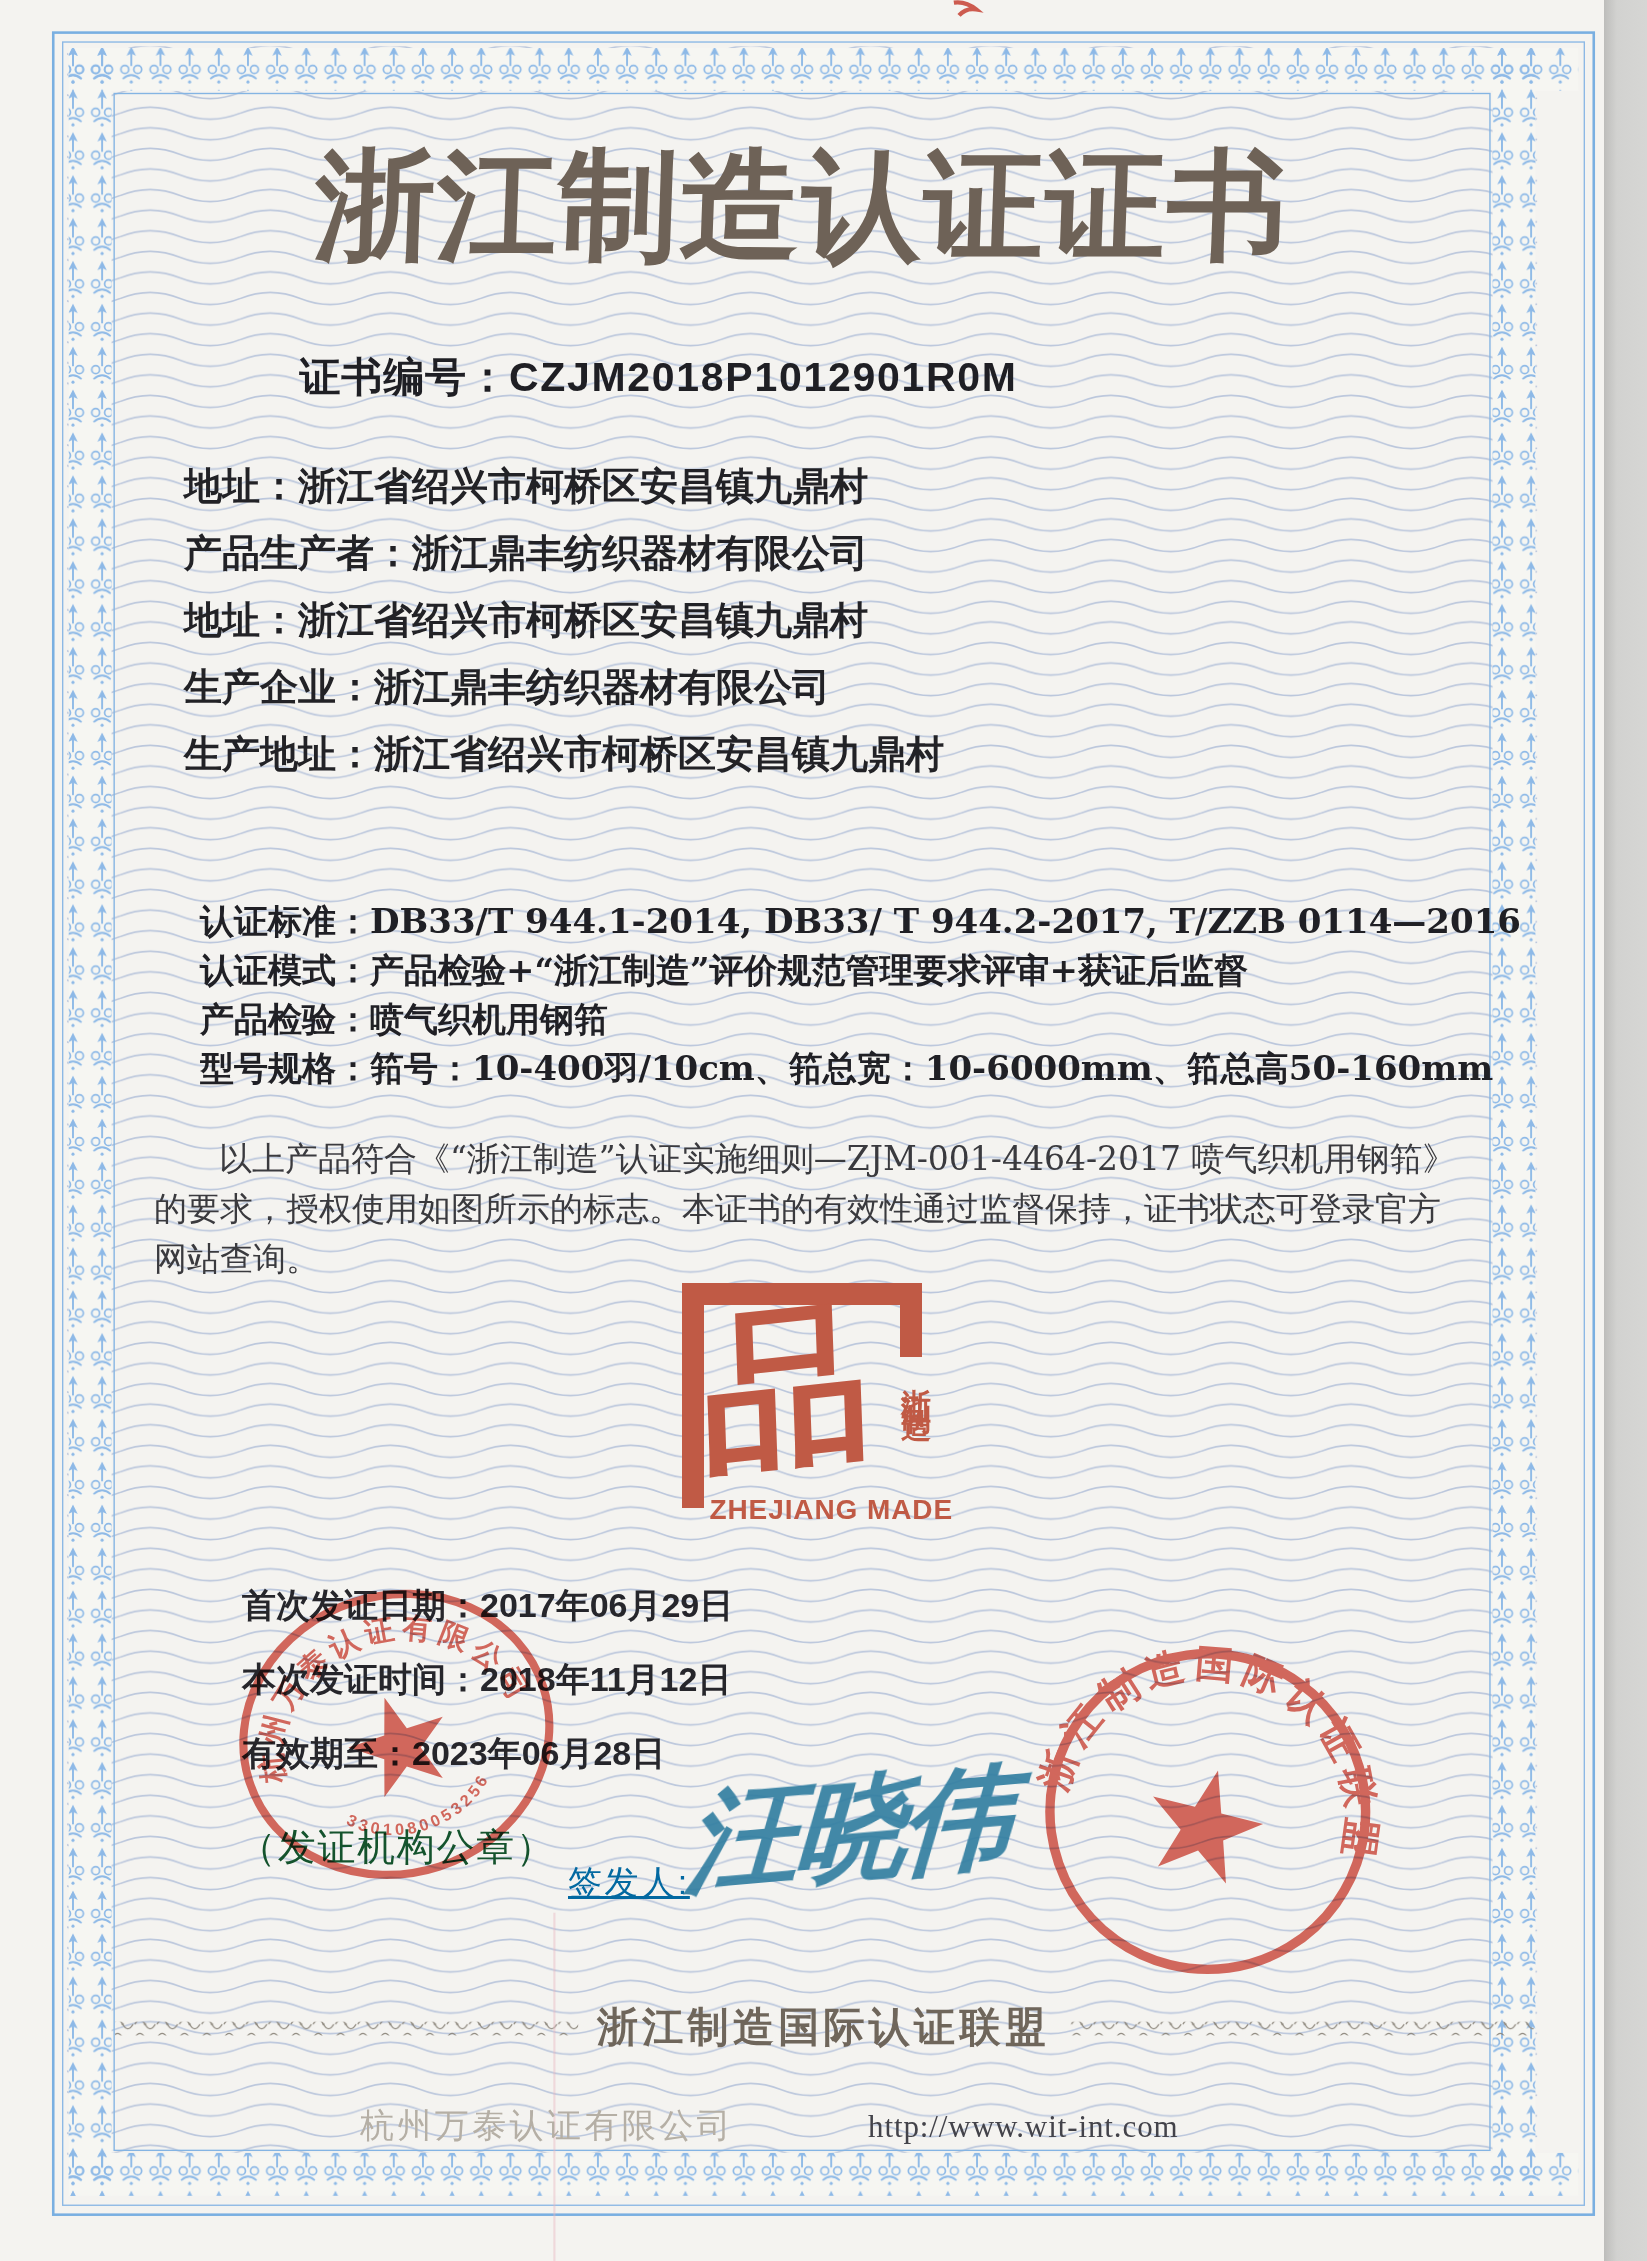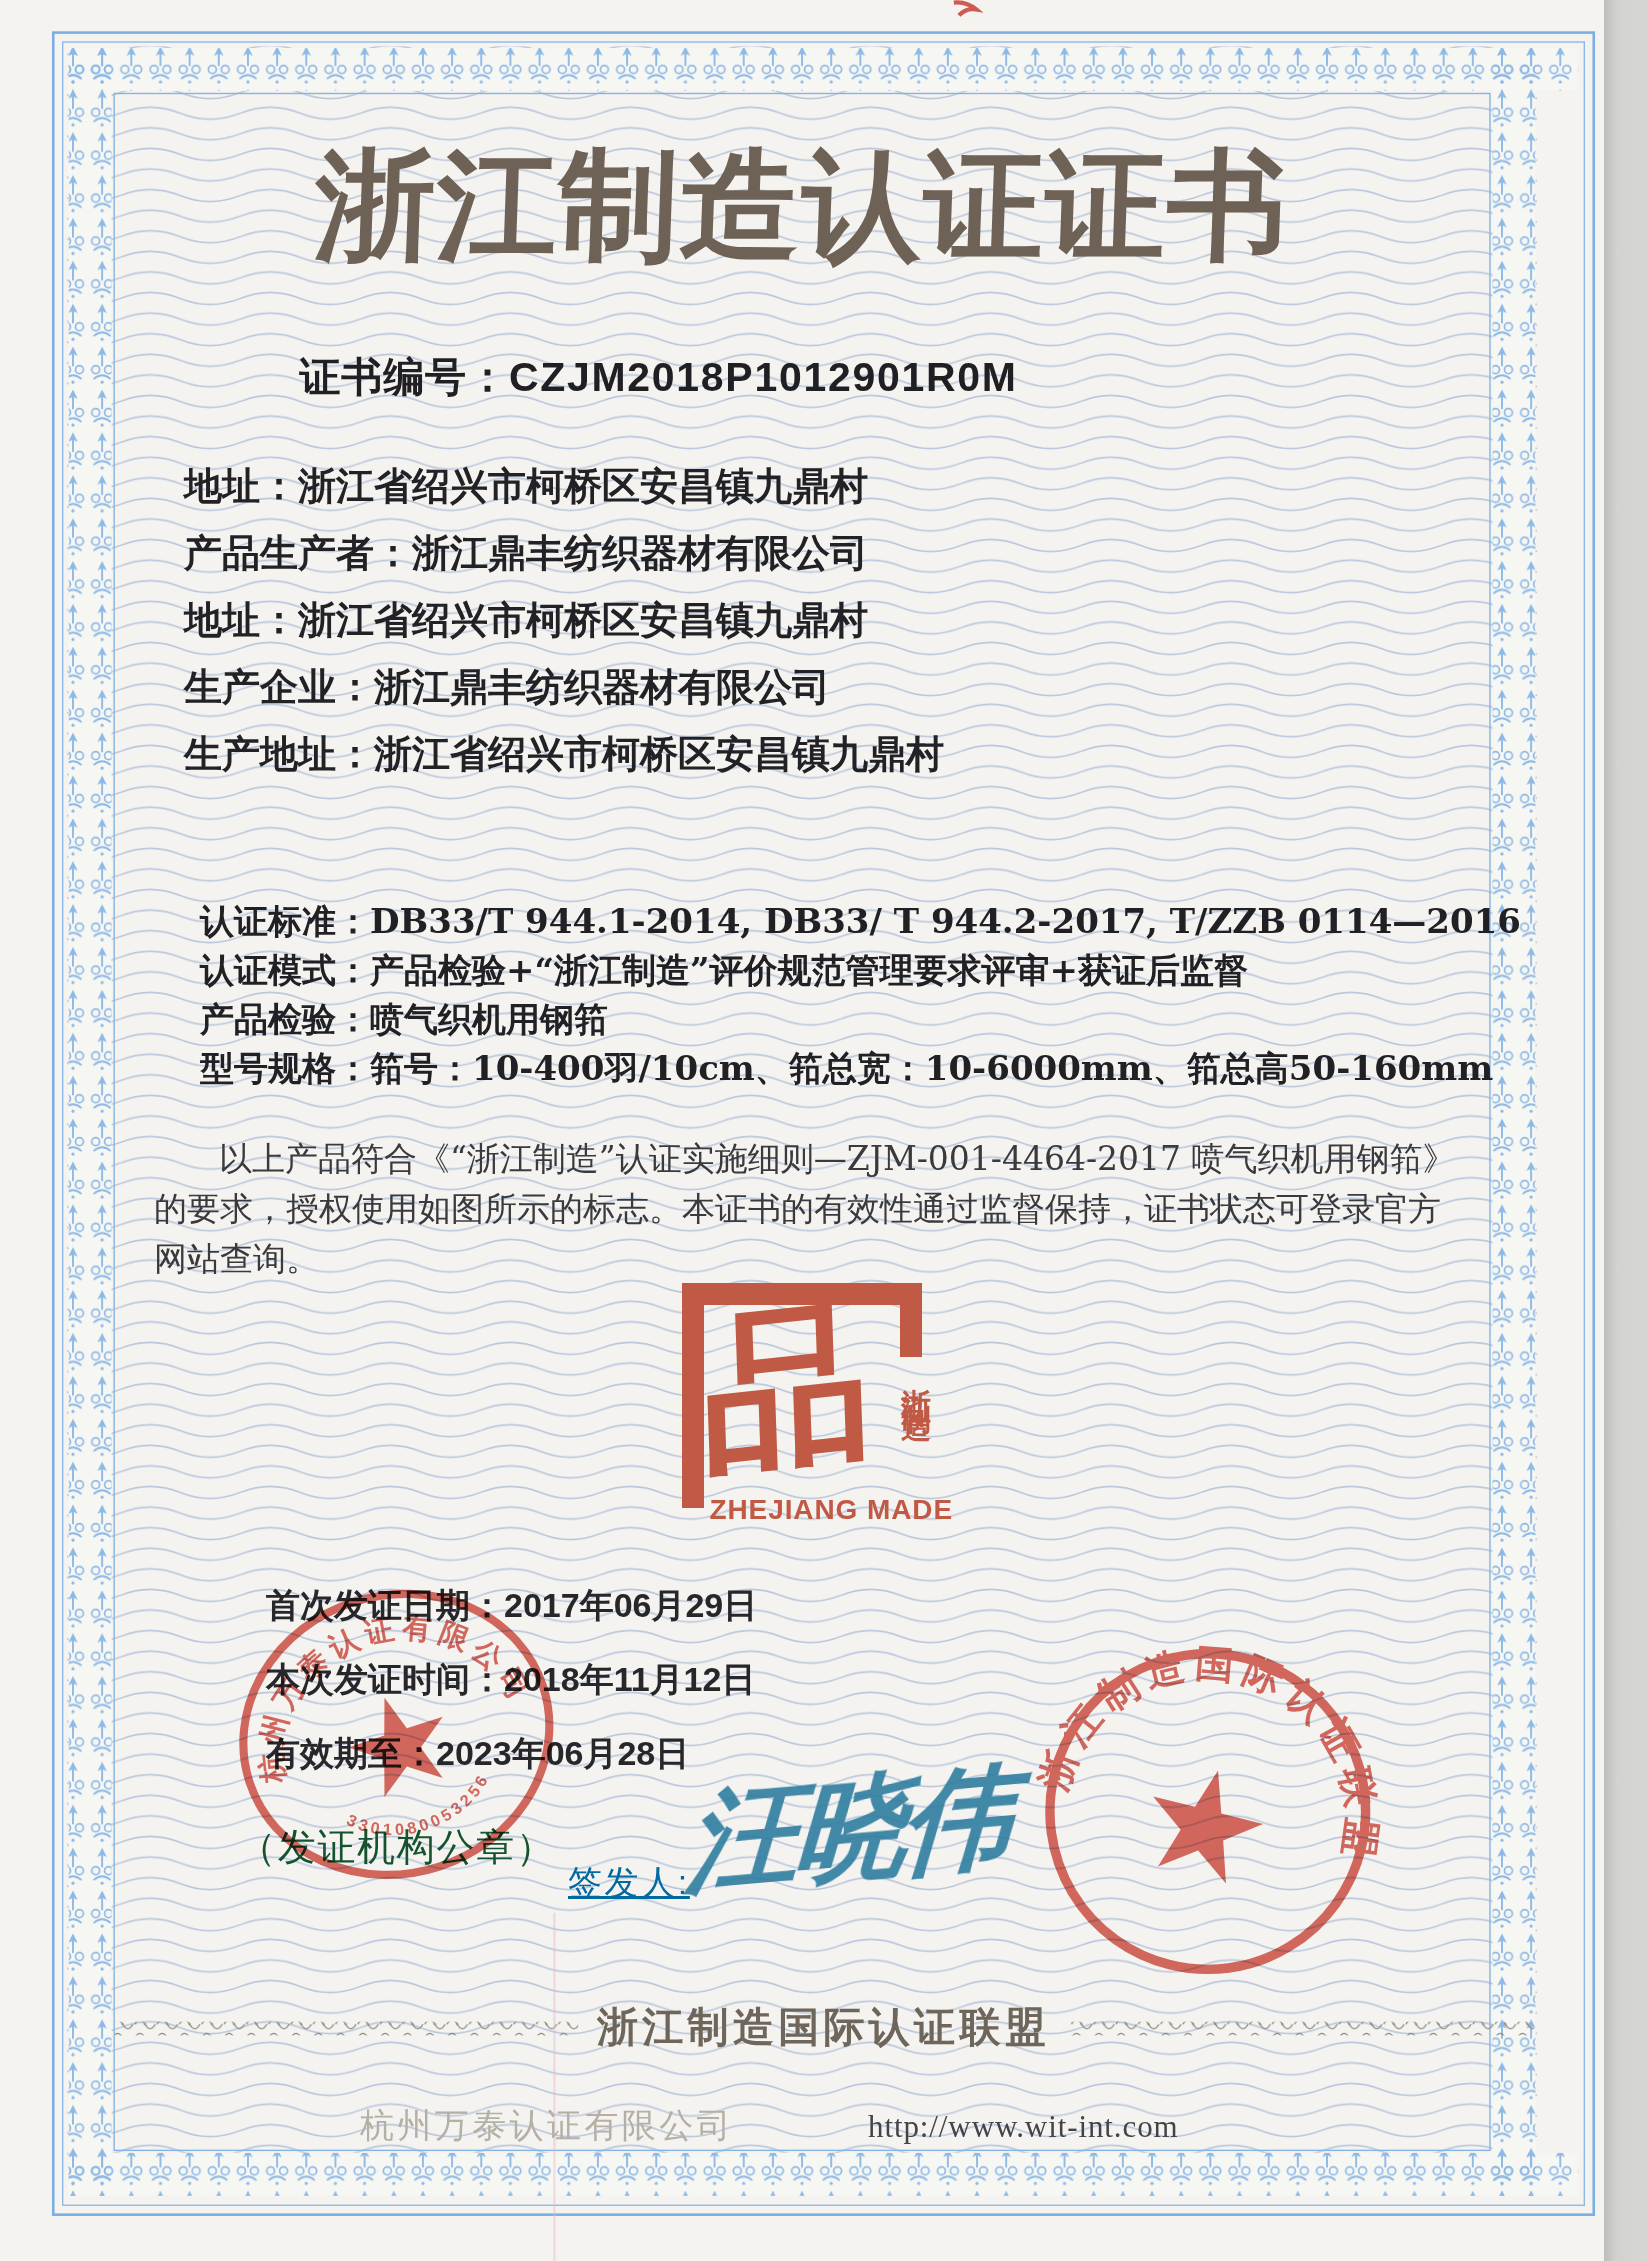--- a/index.html
+++ b/index.html
@@ -17,21 +17,21 @@
           color:#222226;line-height:67px;white-space:nowrap;}
   .specs{position:absolute;top:897px;left:184px;font-size:34px;color:#202025;
          line-height:49px;white-space:nowrap;}
   .specs .lab{font-weight:700;margin-left:16px;}
   .specs .val{font-family:"DejaVu Serif",serif;font-weight:600;}
   .statement{position:absolute;top:1134px;left:154px;width:1355px;
              font-family:"DejaVu Serif",serif;font-size:33px;color:#3a3a3e;
              line-height:50px;white-space:nowrap;}
   .statement .ind{padding-left:65px;}
   .dates{position:absolute;top:1568px;left:242px;font-size:34px;font-weight:700;
-         color:#26262b;line-height:74px;white-space:nowrap;margin-left:24px;}
+         color:#26262b;line-height:74px;white-space:nowrap;}
   .sealnote{position:absolute;top:1822px;left:238px;font-size:38px;color:#14532d;letter-spacing:1.7px;}
   .issuer{position:absolute;top:1860px;left:568px;font-size:34px;color:#0369a1;letter-spacing:2.6px;text-decoration:underline;}
   .signature{position:absolute;top:1772px;left:686px;font-size:113px;line-height:1;
              font-family:"DejaVu Serif",serif;font-style:italic;font-weight:700;
              color:#2f7da0;transform:rotate(-5deg) skewX(-8deg);letter-spacing:-5.1px;
              opacity:.9;filter:blur(0.3px);}
   .alliance{position:absolute;top:2000px;left:0;width:1647px;text-align:center;
             font-size:41px;font-weight:700;color:#6f665b;letter-spacing:4.3px;}
   .footer-left{position:absolute;top:2103px;left:360px;font-size:34px;color:#b5afa5;letter-spacing:3.4px;}
   .footer-right{position:absolute;top:2109px;left:868px;font-size:31px;color:#43434a;

